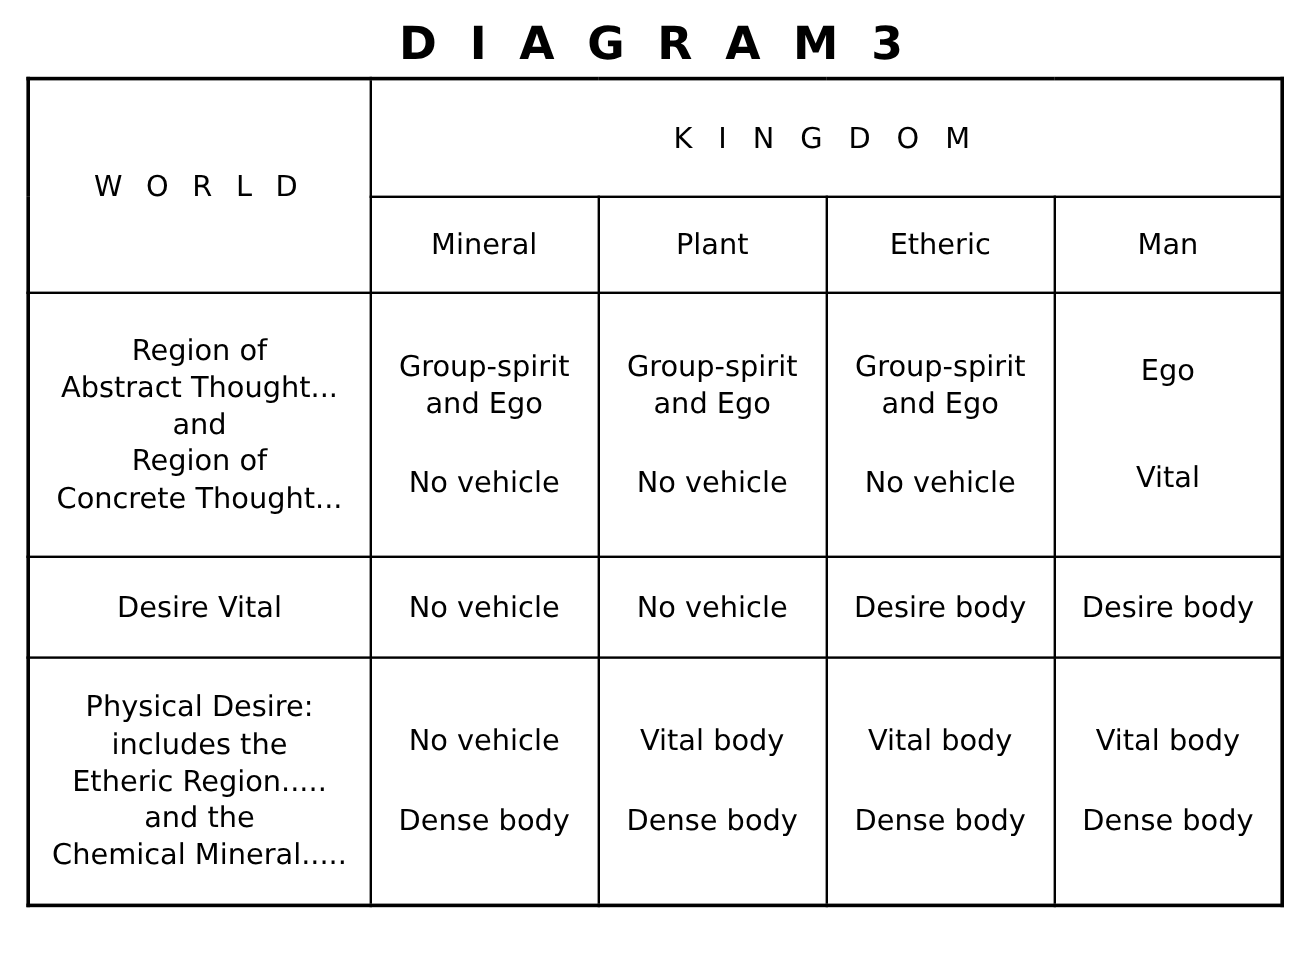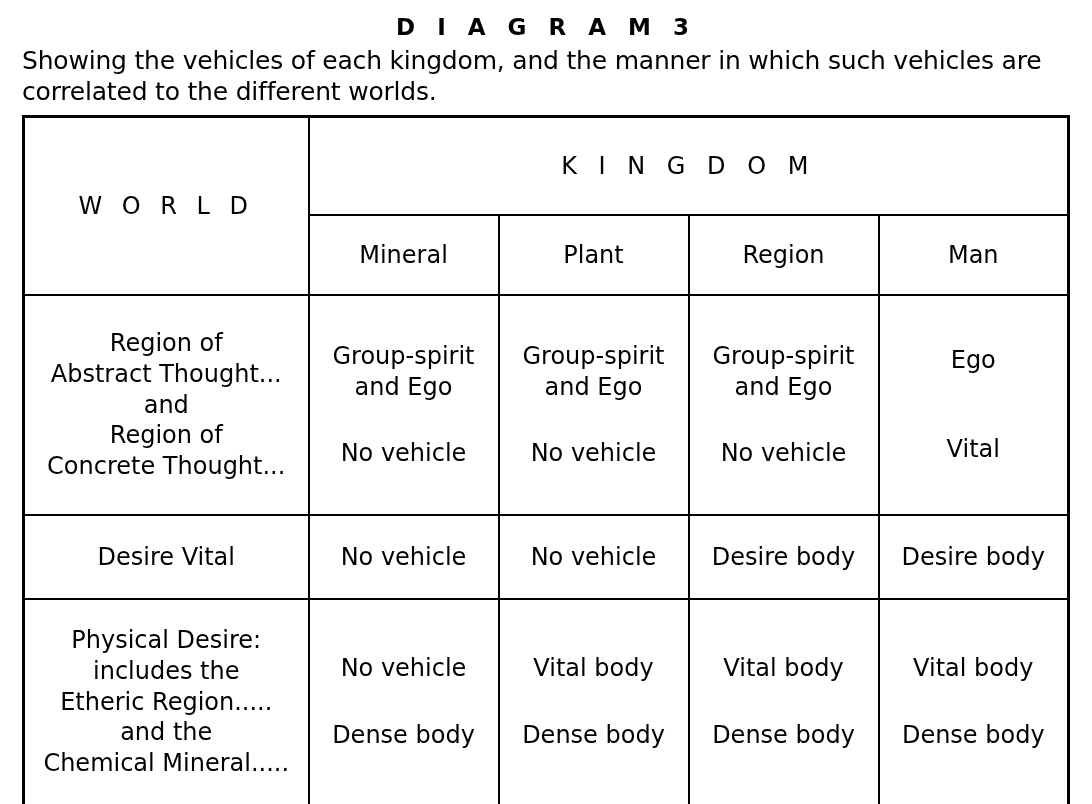--- a/index.html
+++ b/index.html
@@ -16,21 +16,21 @@
   }
   .page {
     position: relative;
     width: 1092px;
     height: 804px;
     box-sizing: border-box;
     padding: 10px 22px 0 22px;
   }
   .diagram-title {
     text-align: center;
-    font-size: 23px;
+    font-size: 38px;
     font-weight: bold;
     letter-spacing: 7px;
     margin: 4px 0 6px 0;
     white-space: nowrap;
   }
   .diagram-subtitle {
     font-size: 25px;
     line-height: 1.22;
     margin: 0 0 8px 0;
     letter-spacing: -0.2px;
@@ -77,39 +77,38 @@
   .row-thought td { height: 210px; font-size: 24px; }
   .row-desire td  { height: 74px; font-size: 24px; }
   .row-physical td { height: 196px; font-size: 24px; }
 </style>
 </head>
 <body>
 
 <div class="page">
 
   <div class="diagram-title">D I A G R A M   3</div>
-  <div class="diagram-subtitle">Showing the vehicles of each kingdom, and the manner in which such vehicles are correlated to the different worlds.</div>
 
   <table class="diagram-table">
     <colgroup>
       <col class="col-world">
       <col class="col-k">
         <col class="col-k">
         <col class="col-k">
         <col class="col-k">
     </colgroup>
     <tbody>
       <tr>
         <td rowspan="2" class="world-head">W O R L D</td>
         <td colspan="4" class="kingdom-head">K I N G D O M</td>
       </tr>
       <tr>
         <td class="king-sub">Mineral</td>
         <td class="king-sub">Plant</td>
-        <td class="king-sub">Region</td>
+        <td class="king-sub">Etheric</td>
         <td class="king-sub">Man</td>
       </tr>
 
       <tr class="row-thought">
         <td>
           <span class="cellline">Region of</span>
           <span class="cellline">Abstract Thought...</span>
           <span class="cellline">and</span>
           <span class="cellline">Region of</span>
           <span class="cellline">Concrete Thought...</span>

